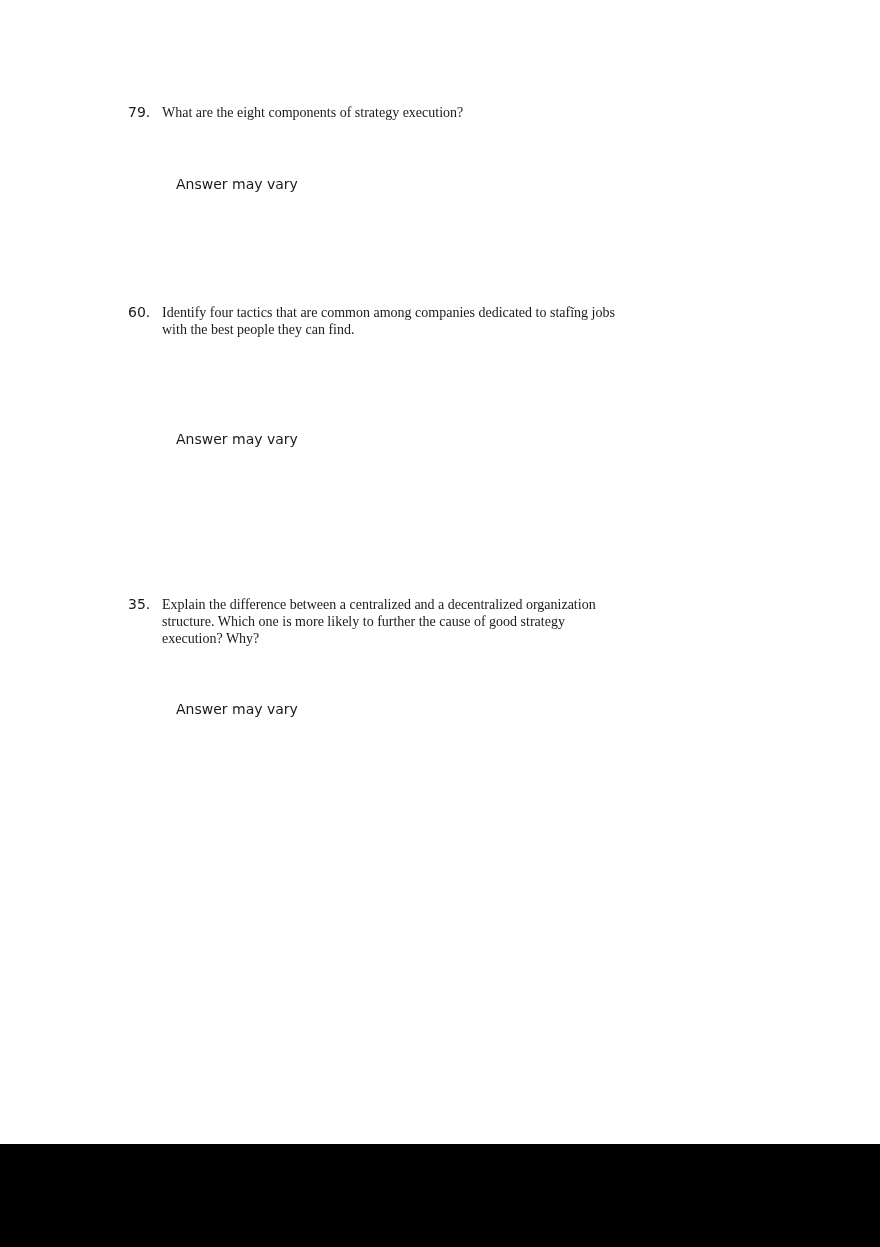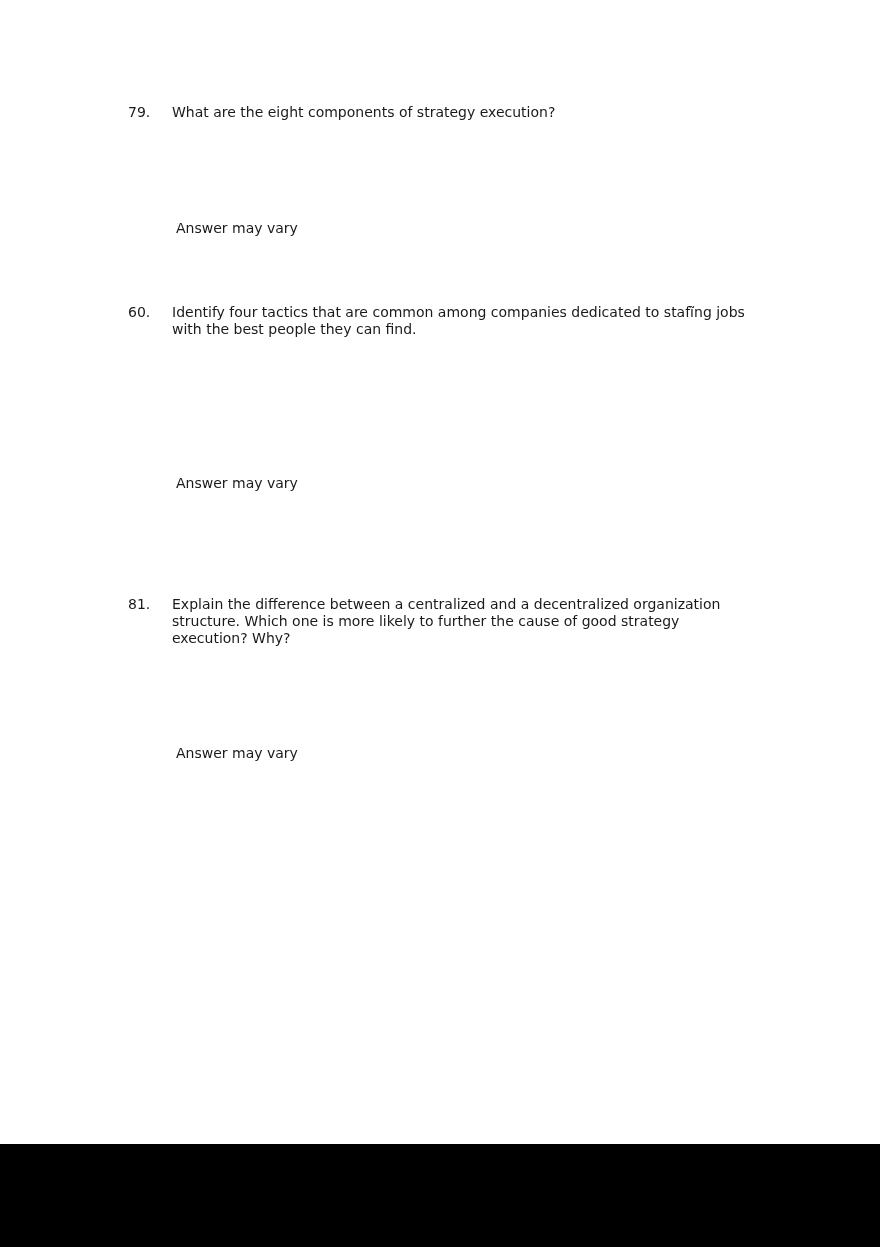--- a/index.html
+++ b/index.html
@@ -26,30 +26,30 @@
   }
   .qnum {
     position: absolute;
     left: 128px;
     top: 0;
     width: 40px;
     white-space: pre;
   }
   .qtext {
     position: absolute;
-    left: 172px;
+    left: 162px;
     top: 0;
     width: 680px;
     white-space: pre;
+    font-family: Liberation Serif, serif;
   }
   .answer {
     position: absolute;
     left: 176px;
     white-space: pre;
-    margin-top: 44px;
   }
   #q79 { top: 104px; }
   #a79 { top: 176px; }
   #q80 { top: 304px; }
   #a80 { top: 431px; }
   #q81 { top: 596px; }
   #a81 { top: 701px; }
   #footer-bar {
     position: absolute;
     left: 0;
@@ -71,21 +71,21 @@
   <div class="answer" id="a79">Answer may vary</div>
 
   <div class="question" id="q80">
     <div class="qnum">60.</div>
     <div class="qtext">Identify four tactics that are common among companies dedicated to stafĩng jobs
 with the best people they can find.</div>
   </div>
   <div class="answer" id="a80">Answer may vary</div>
 
   <div class="question" id="q81">
-    <div class="qnum">81.</div>
+    <div class="qnum">35.</div>
     <div class="qtext">Explain the difference between a centralized and a decentralized organization
 structure. Which one is more likely to further the cause of good strategy
 execution? Why?</div>
   </div>
   <div class="answer" id="a81">Answer may vary</div>
 
   <div id="footer-bar"></div>
 
 </div>
 

